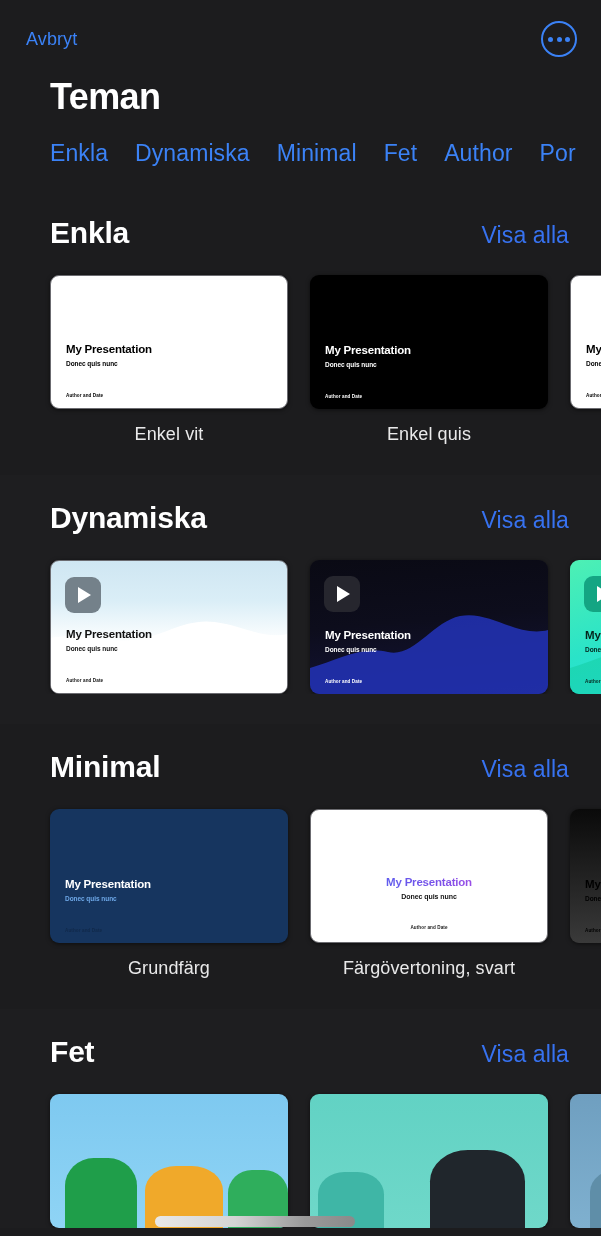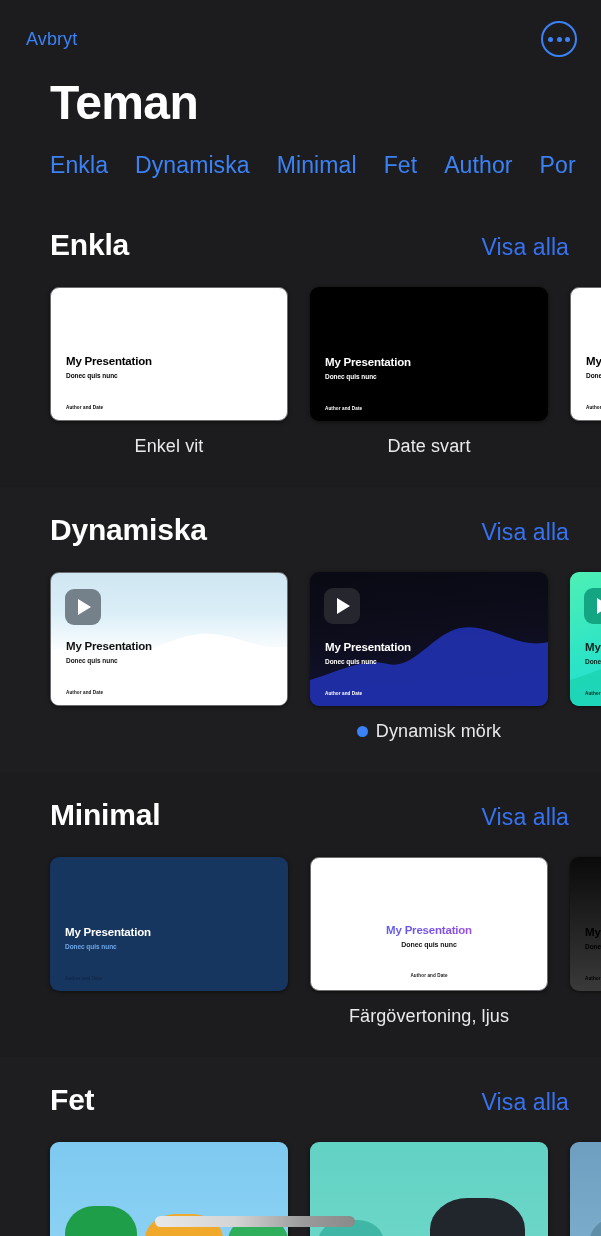--- a/index.html
+++ b/index.html
@@ -22,21 +22,21 @@
   }
   .more-btn {
     width: 36px; height: 36px; border-radius: 50%;
     border: 2px solid #3b82f6; display: flex; align-items: center;
     justify-content: center; gap: 3.5px; background: none; cursor: pointer;
   }
   .more-btn i { width: 5px; height: 5px; border-radius: 50%; background: #3b82f6; display: block; }
 
   
   .page-title {
-    font-size: 48px; font-weight: bold; color: #fff;
+    font-size: 36px; font-weight: bold; color: #fff;
     padding: 0 0 0 50px; letter-spacing: -0.6px; line-height: 1.05;
   }
 
   
   .tabs {
     display: flex; gap: 27px; padding: 24px 0 0 50px;
     white-space: nowrap; overflow: hidden; align-items: baseline;
   }
   .tab {
     color: #3b82f6; font-size: 23px; background: none; border: 0;
@@ -194,21 +194,21 @@
           </div>
           <div class="card-wrap">
             <div class="card t-black">
               <div class="slide-inner">
                 <div class="s-title">My Presentation</div>
                 <div class="s-sub">Donec quis nunc</div>
                 <div class="s-foot">Author and Date</div>
               </div>
             </div>
             <div class="card-label">
-              <span>Date svart</span>
+              <span>Enkel quis</span>
             </div>
           </div>
           <div class="card-wrap">
             <div class="card t-white bordered">
               <div class="slide-inner">
                 <div class="s-title">My Presentation</div>
                 <div class="s-sub">Donec quis nunc</div>
                 <div class="s-foot">Author and Date</div>
               </div>
             </div>
@@ -244,24 +244,20 @@
               </svg>
               <div class="slide-inner">
                 <div class="play">
                   <div class="tri"></div>
                 </div>
                 <div class="s-title">My Presentation</div>
                 <div class="s-sub">Donec quis nunc</div>
                 <div class="s-foot">Author and Date</div>
               </div>
             </div>
-            <div class="card-label">
-              <span class="dot"></span>
-              <span>Dynamisk mörk</span>
-            </div>
           </div>
           <div class="card-wrap">
             <div class="card t-teal">
               <svg viewBox="0 0 238 134" preserveAspectRatio="none" style="position: absolute; inset: 0px; width: 100%; height: 100%;">
                 <path d="M0,108 C28,100 50,86 78,92 C104,98 122,62 150,56 C180,50 208,78 238,70 L238,134 L0,134 Z" fill="#10c79a" opacity="0.45"></path>
               </svg>
               <div class="slide-inner">
                 <div class="play">
                   <div class="tri"></div>
                 </div>
@@ -281,31 +277,34 @@
         </div>
         <div class="row">
           <div class="card-wrap">
             <div class="card t-navy">
               <div class="slide-inner">
                 <div class="s-title">My Presentation</div>
                 <div class="s-sub">Donec quis nunc</div>
                 <div class="s-foot">Author and Date</div>
               </div>
             </div>
+            <div class="card-label">
+              <span>Grundfärg</span>
+            </div>
           </div>
           <div class="card-wrap">
             <div class="card t-gradtext bordered">
               <div class="slide-inner center">
                 <div class="s-title">My Presentation</div>
                 <div class="s-sub">Donec quis nunc</div>
                 <div class="s-foot">Author and Date</div>
               </div>
             </div>
             <div class="card-label">
-              <span>Färgövertoning, ljus</span>
+              <span>Färgövertoning, svart</span>
             </div>
           </div>
           <div class="card-wrap">
             <div class="card t-darkgrad">
               <div class="slide-inner">
                 <div class="s-title">My Presentation</div>
                 <div class="s-sub">Donec quis nunc</div>
                 <div class="s-foot">Author and Date</div>
               </div>
             </div>

